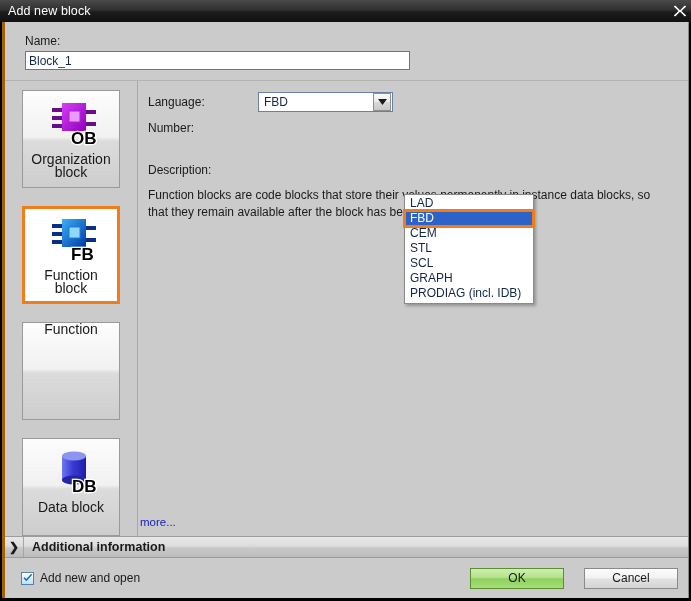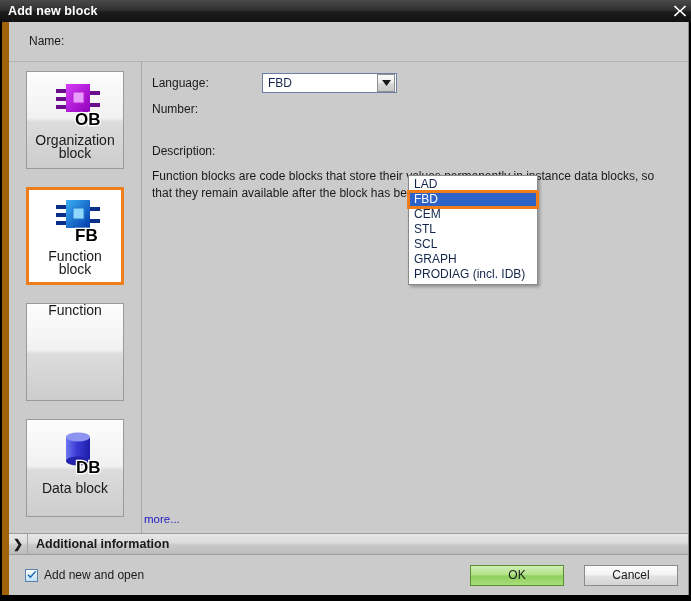--- a/index.html
+++ b/index.html
@@ -29,41 +29,41 @@
   #titlebar {
     height: 22px;
     background: linear-gradient(to bottom, #4a4a4a 0%, #303030 45%, #1c1c1c 55%, #111111 100%);
     display: flex; align-items: center;
     position: relative;
     flex: 0 0 auto;
   }
   #title-text {
     color: #ffffff;
     font-size: 12.5px;
-    font-weight: bold;
+    font-weight: normal;
     margin-left: 8px;
     letter-spacing: 0.1px;
   }
   #close-btn {
     position: absolute;
     right: 0px; top: 0px;
     width: 22px; height: 22px;
     display: flex; align-items: center; justify-content: center;
     cursor: pointer;
   }
   #close-btn svg { display: block; }
 
   
   #content {
     flex: 1 1 auto;
     background: #f9a8d4;
     margin: 0 2px 0 2px;
     position: relative;
     display: flex; flex-direction: column;
-    border-left: 7px solid #a16207;
+    border-left: 3px solid #a16207;
     border-right: 1px solid #8a8a8a;
   }
 
   
   #name-row {
     padding: 12px 0 10px 20px;
     background: #cbcbcb;
     border-bottom: 1px solid #b3b3b3;
   }
   #name-label {
@@ -317,20 +317,21 @@
       <svg width="14" height="14" viewBox="0 0 14 14" aria-hidden="true">
         <path d="M2.2 1.4 L7 6.2 L11.8 1.4 L13.2 2.6 L8.4 7 L13.2 11.4 L11.8 12.6 L7 7.8 L2.2 12.6 L0.8 11.4 L5.6 7 L0.8 2.6 Z" fill="#ffffff"></path>
       </svg>
     </div>
   </div>
 
   <div id="content">
 
     <div id="name-row">
       <div id="name-label">Name:</div>
+      <input id="name-input" type="text" value="Block_1" style="">
     </div>
 
     <div id="middle">
 
       <div id="sidebar">
 
         <div class="blocktype">
           <div class="bt-icon">
             <svg width="62" height="52" viewBox="0 0 62 52" aria-hidden="true">
               <rect x="12" y="10" width="12" height="4" fill="#6a0d8a"></rect>

